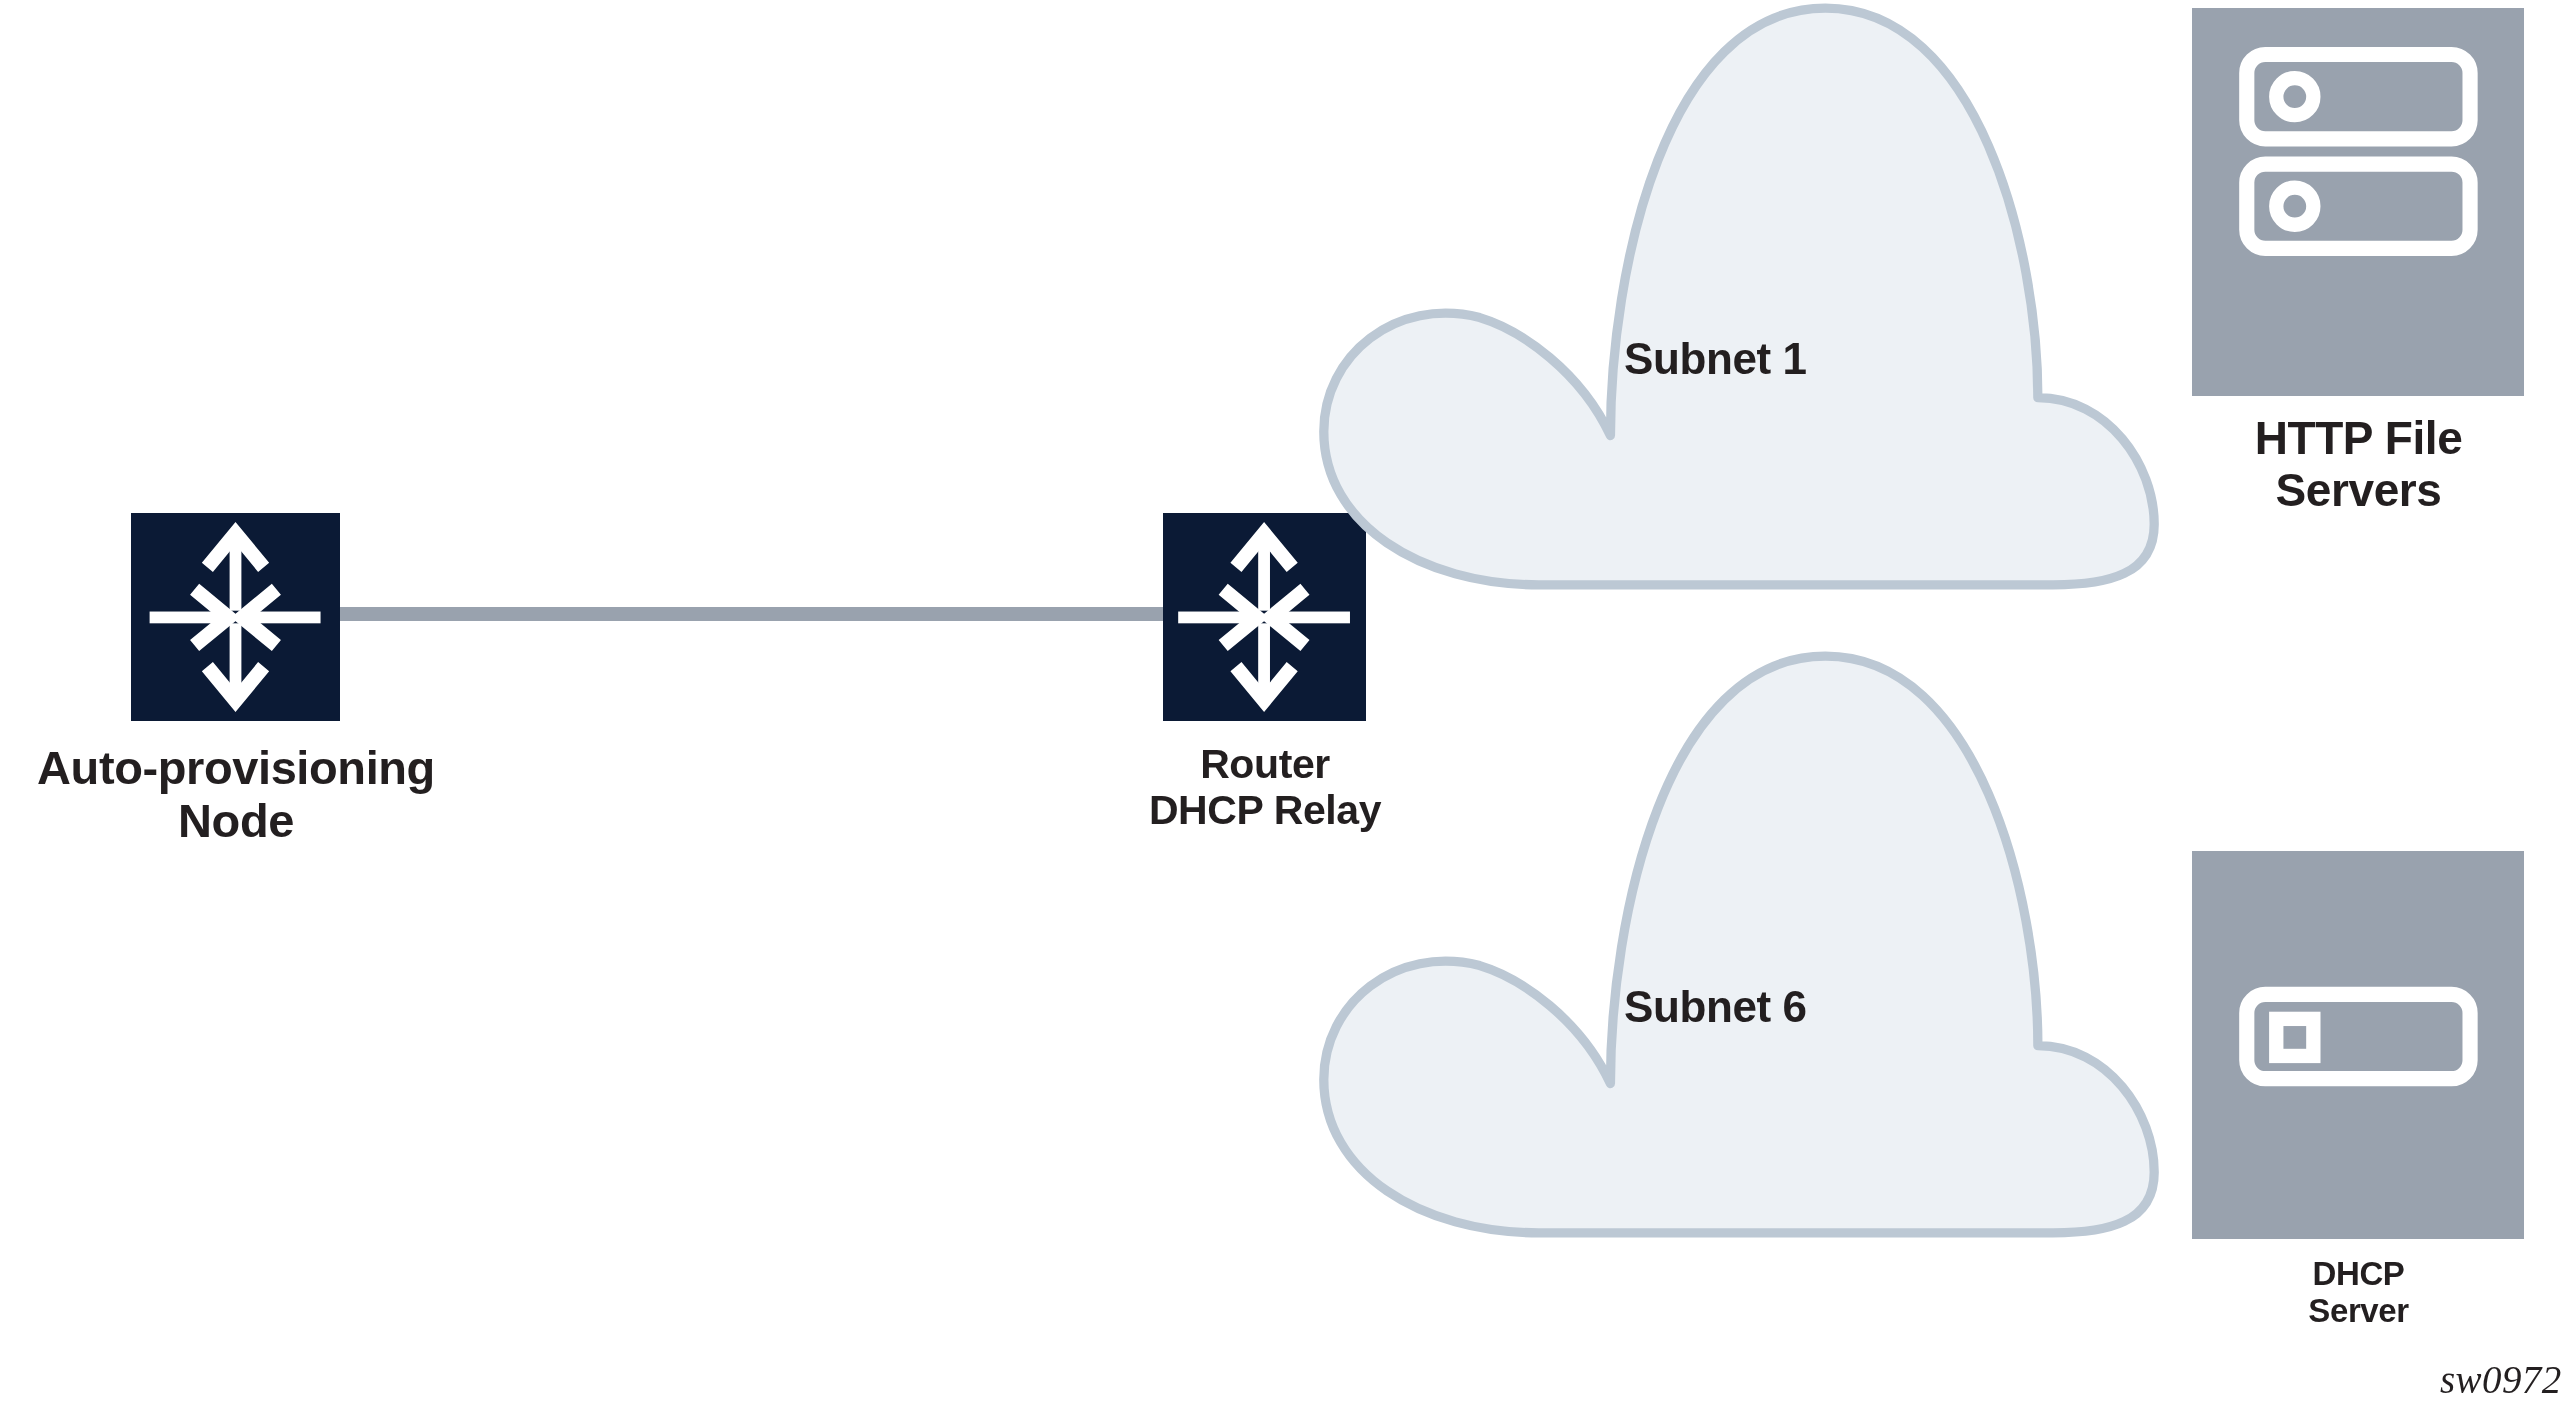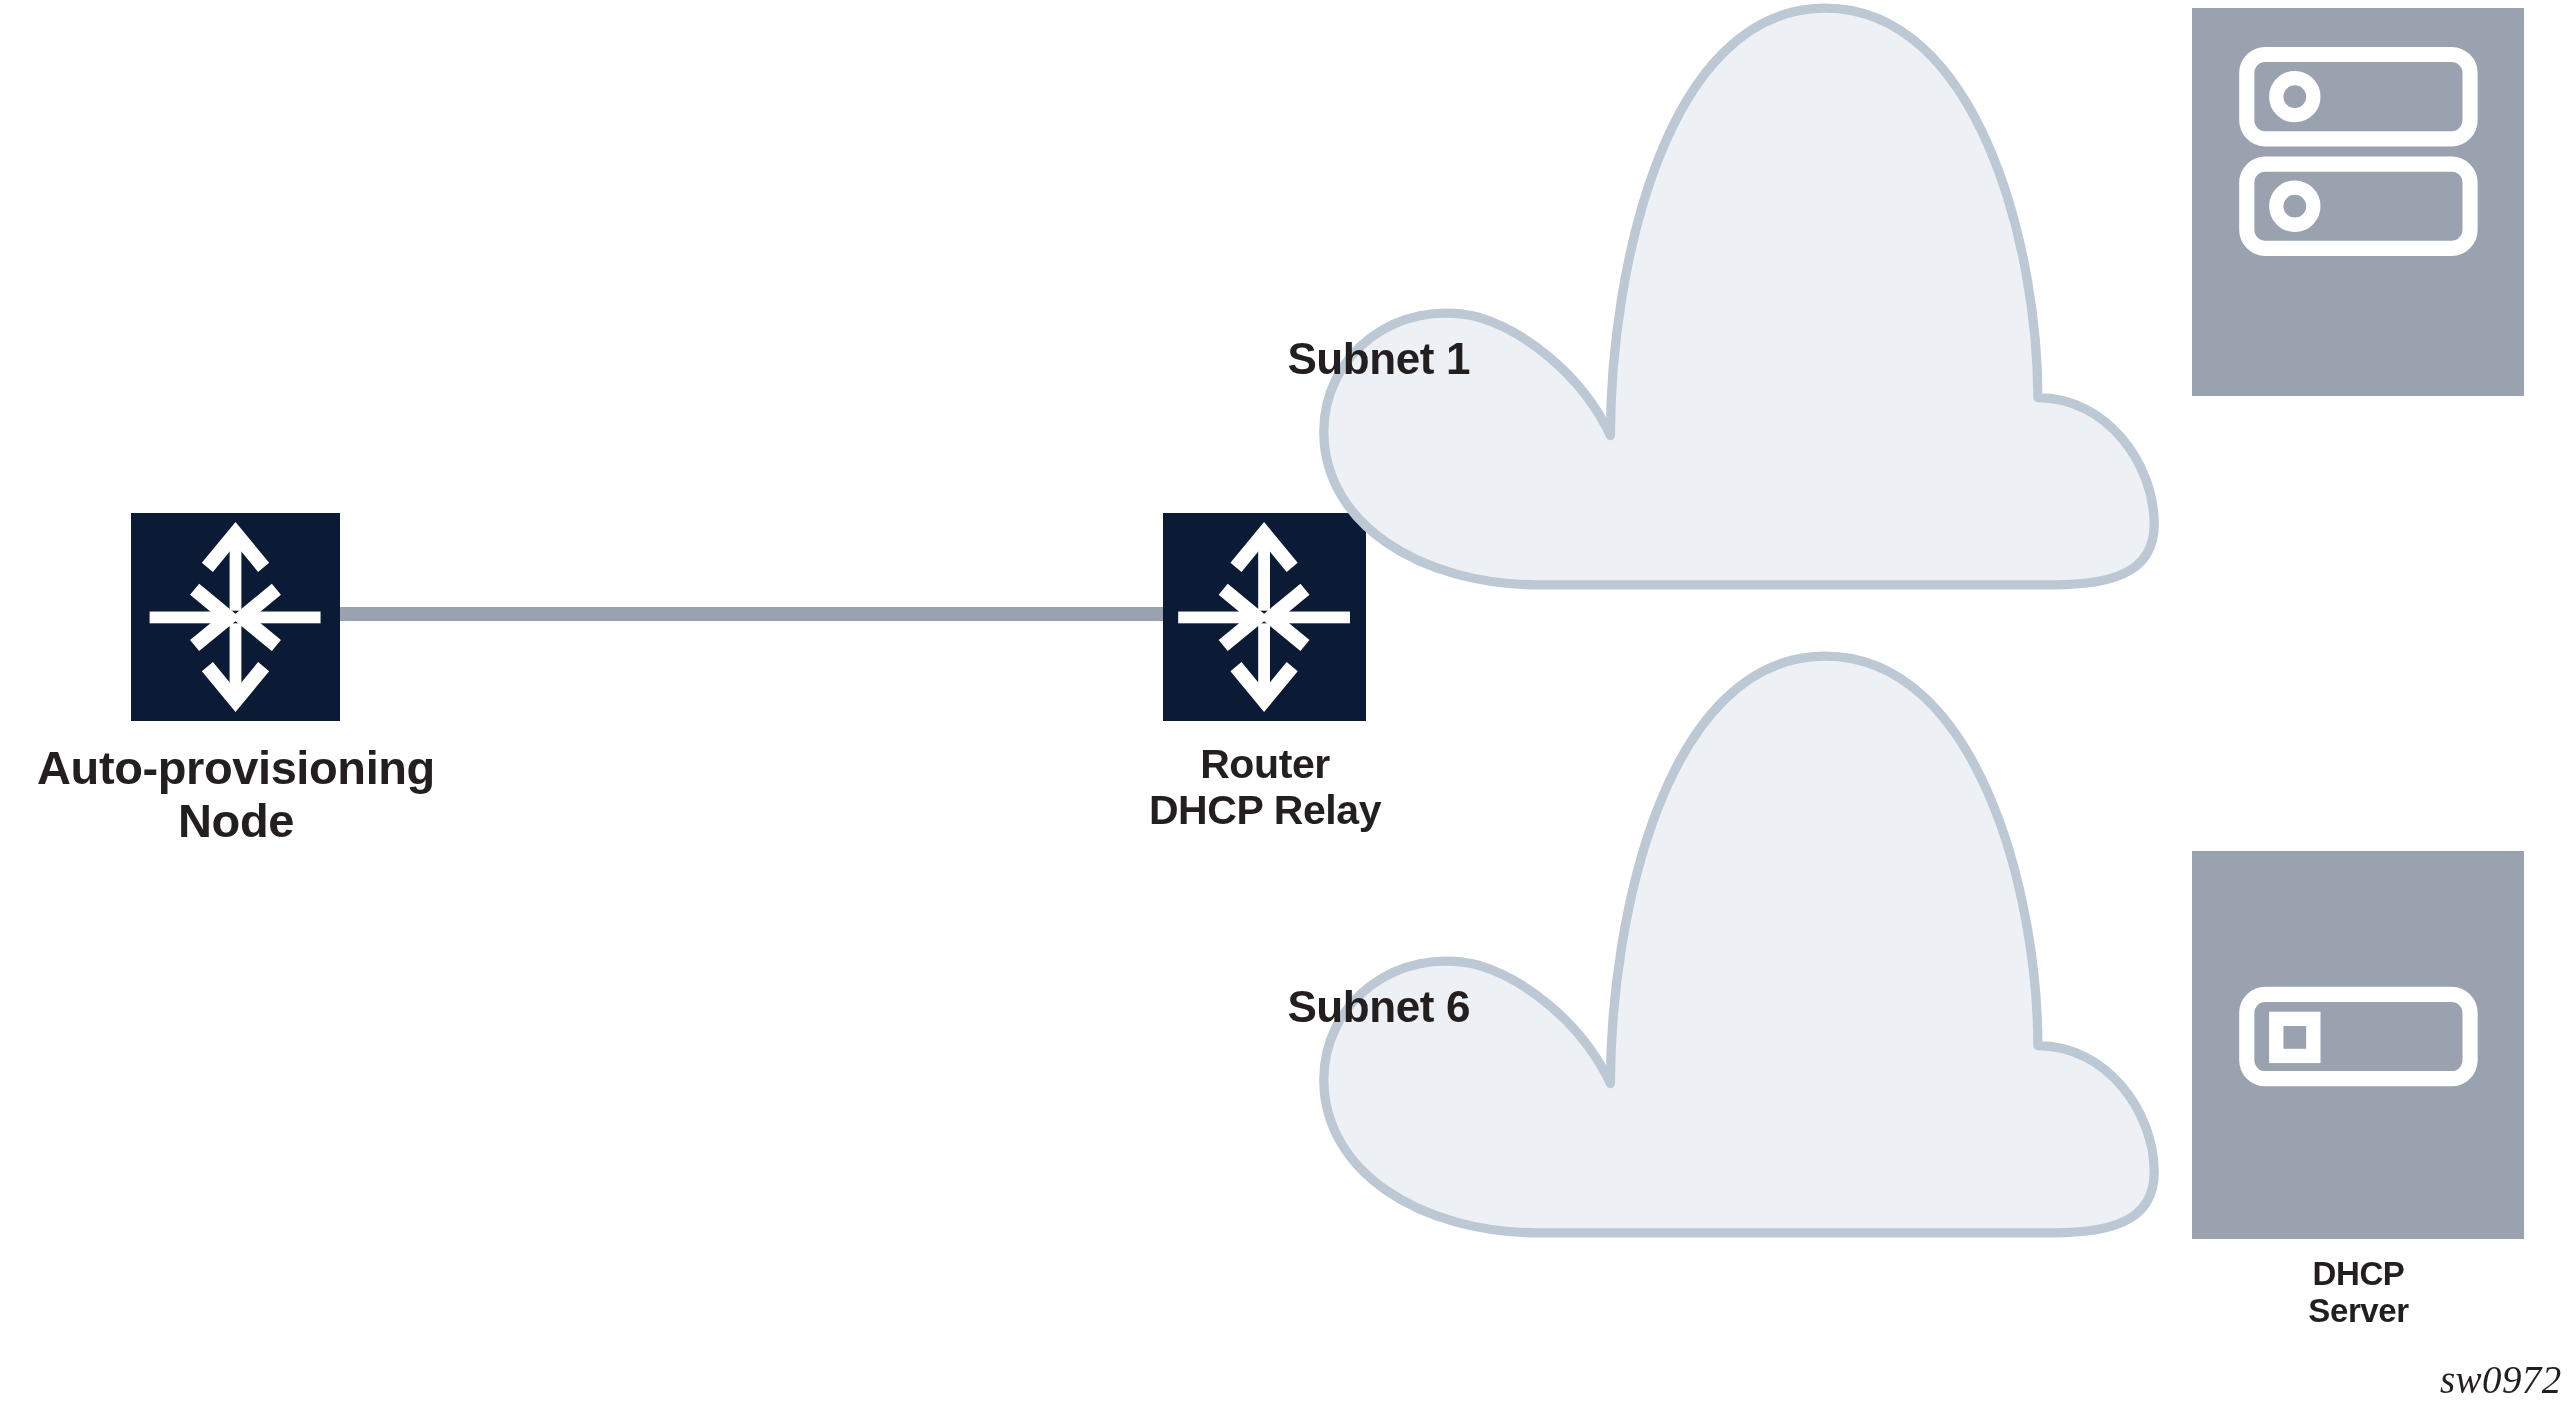--- a/index.html
+++ b/index.html
@@ -40,21 +40,21 @@
   
   .link-line {
     background: #99a2ae;
   }
 
   
   .cloud-wrap { position: absolute; }
   .cloud-label {
     position: absolute;
     width: 100%;
-    text-align: left;
+    text-align: center;
     color: #231f20;
     font-weight: bold;
     font-family: "Liberation Sans", sans-serif;
     letter-spacing: -0.4px;
   }
 
   
   .server-box {
     background: #99a2ae;
   }
@@ -143,20 +143,22 @@
   <div class="abs server-box" style="left:2192px; top:8.4px; width:332px; height:388px;">
     <svg width="332" height="388" viewBox="0 0 394 460">
 
       <rect x="65" y="55" width="265" height="100" rx="22" ry="22" fill="none" stroke="#ffffff" stroke-width="18"></rect>
       <circle cx="122" cy="105" r="22" fill="none" stroke="#ffffff" stroke-width="17"></circle>
 
       <rect x="65" y="185" width="265" height="100" rx="22" ry="22" fill="none" stroke="#ffffff" stroke-width="18"></rect>
       <circle cx="122" cy="235" r="22" fill="none" stroke="#ffffff" stroke-width="17"></circle>
     </svg>
   </div>
+  <div class="node-label" style="left:2190px; top:413px; width:337px; font-size:46px;">HTTP File
+Servers</div>
 
   <div class="abs server-box" style="left:2192px; top:851px; width:332px; height:388px;">
     <svg width="332" height="388" viewBox="0 0 394 460">
       <rect x="65" y="170" width="265" height="100" rx="22" ry="22" fill="none" stroke="#ffffff" stroke-width="18"></rect>
       <rect x="100" y="199" width="44" height="44" fill="none" stroke="#ffffff" stroke-width="17"></rect>
     </svg>
   </div>
   <div class="node-label" style="left:2190px; top:1256px; width:337px; font-size:33px;">DHCP
 Server</div>
 

